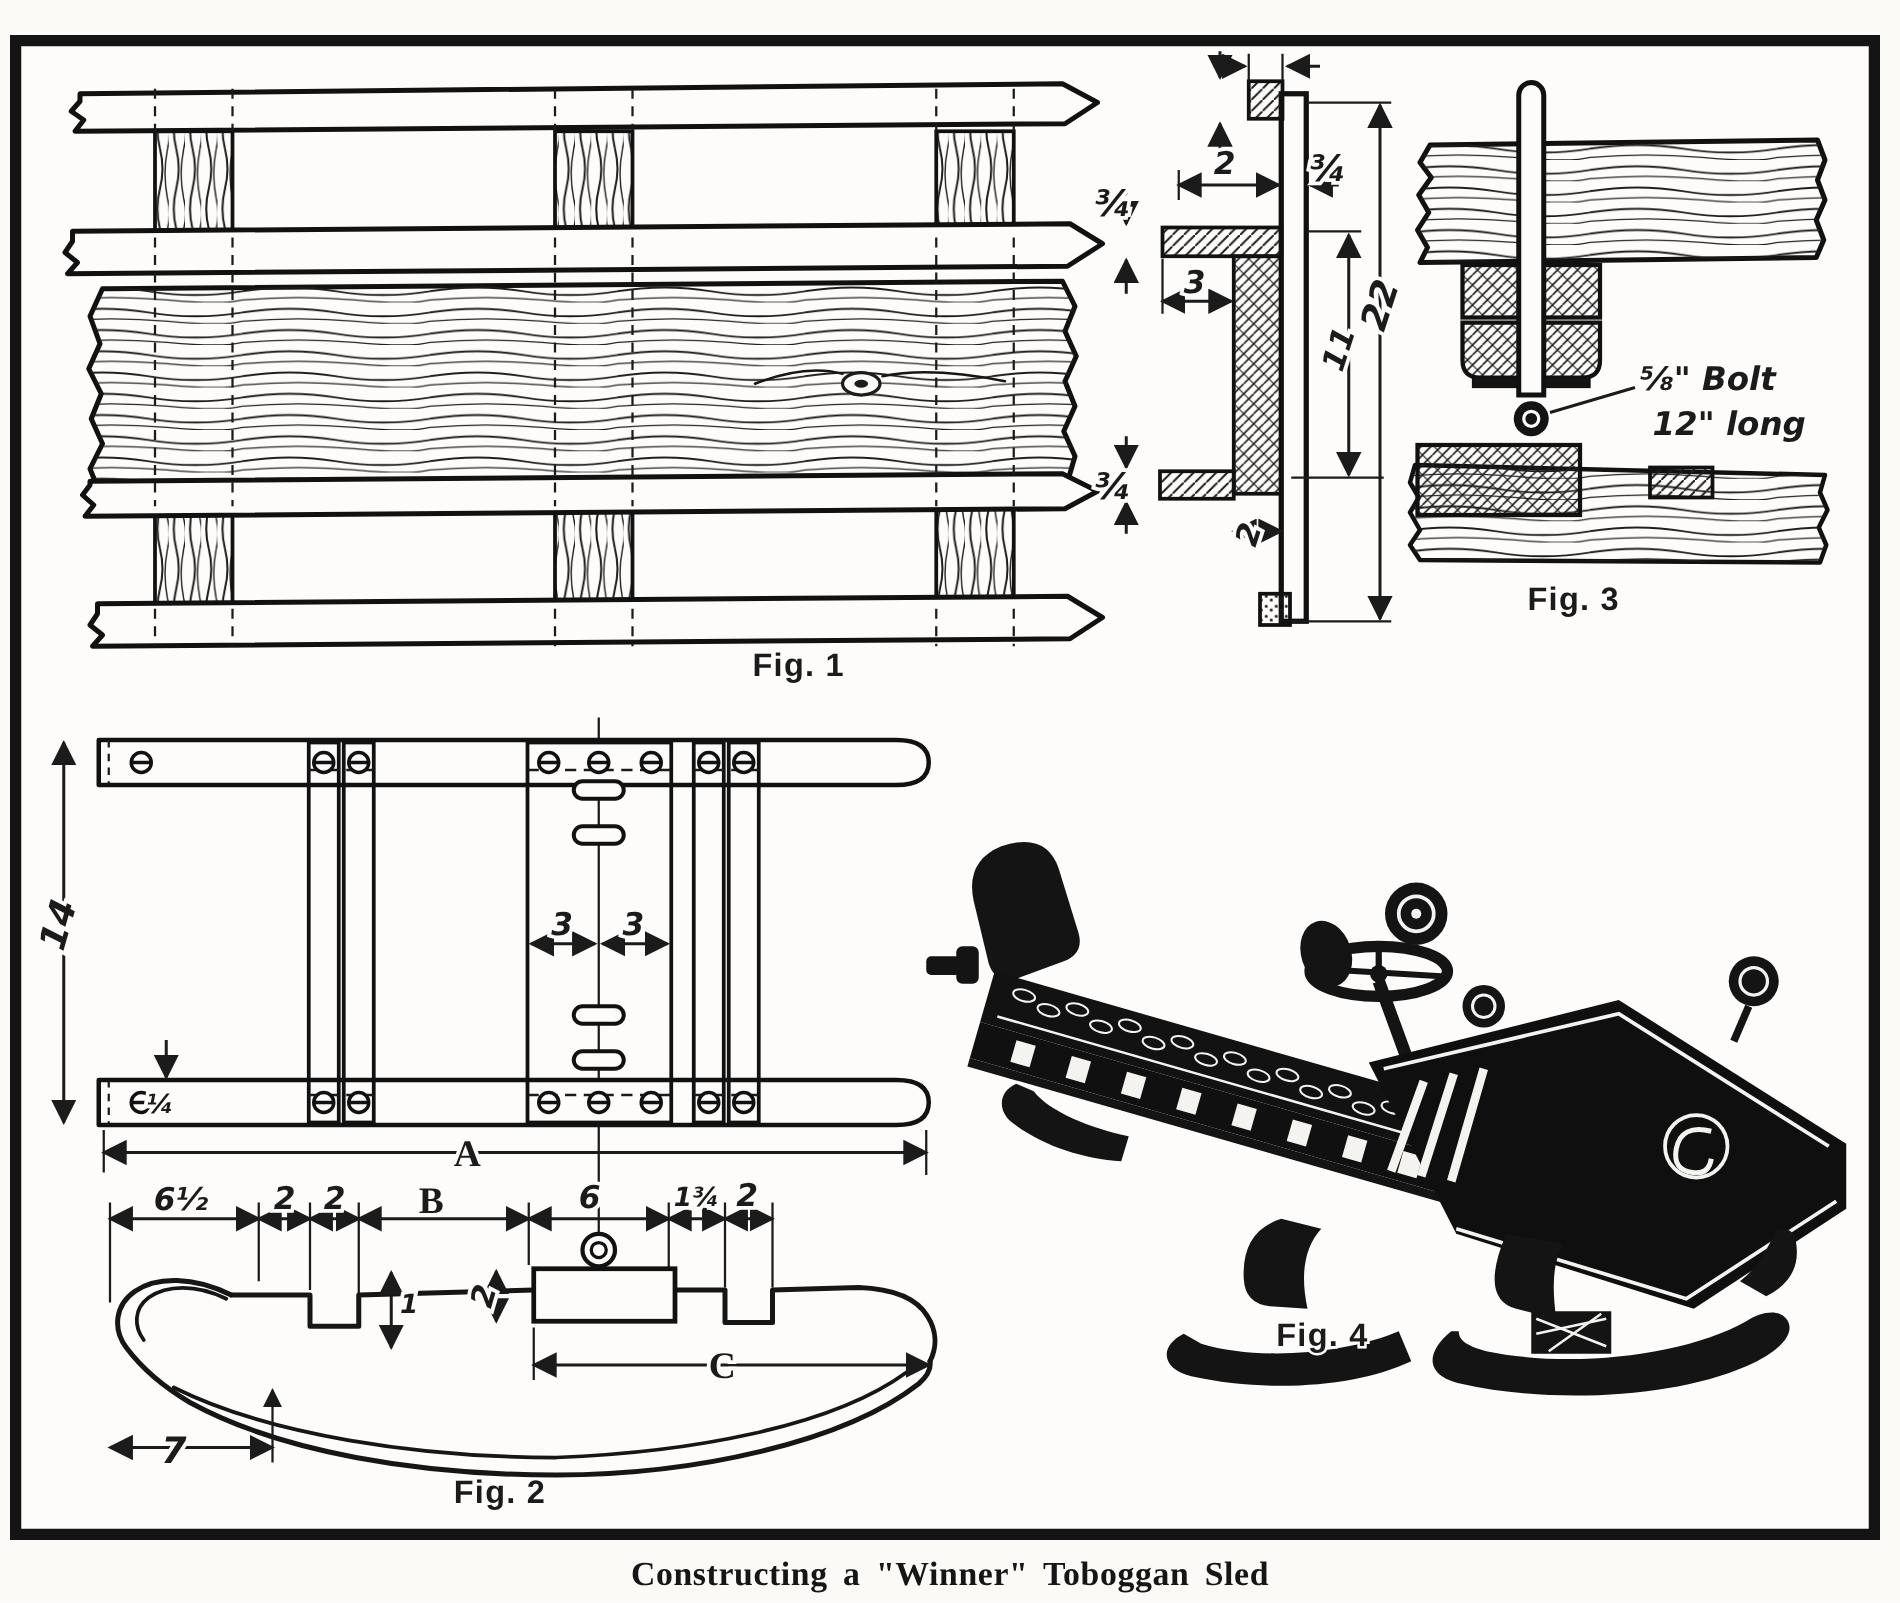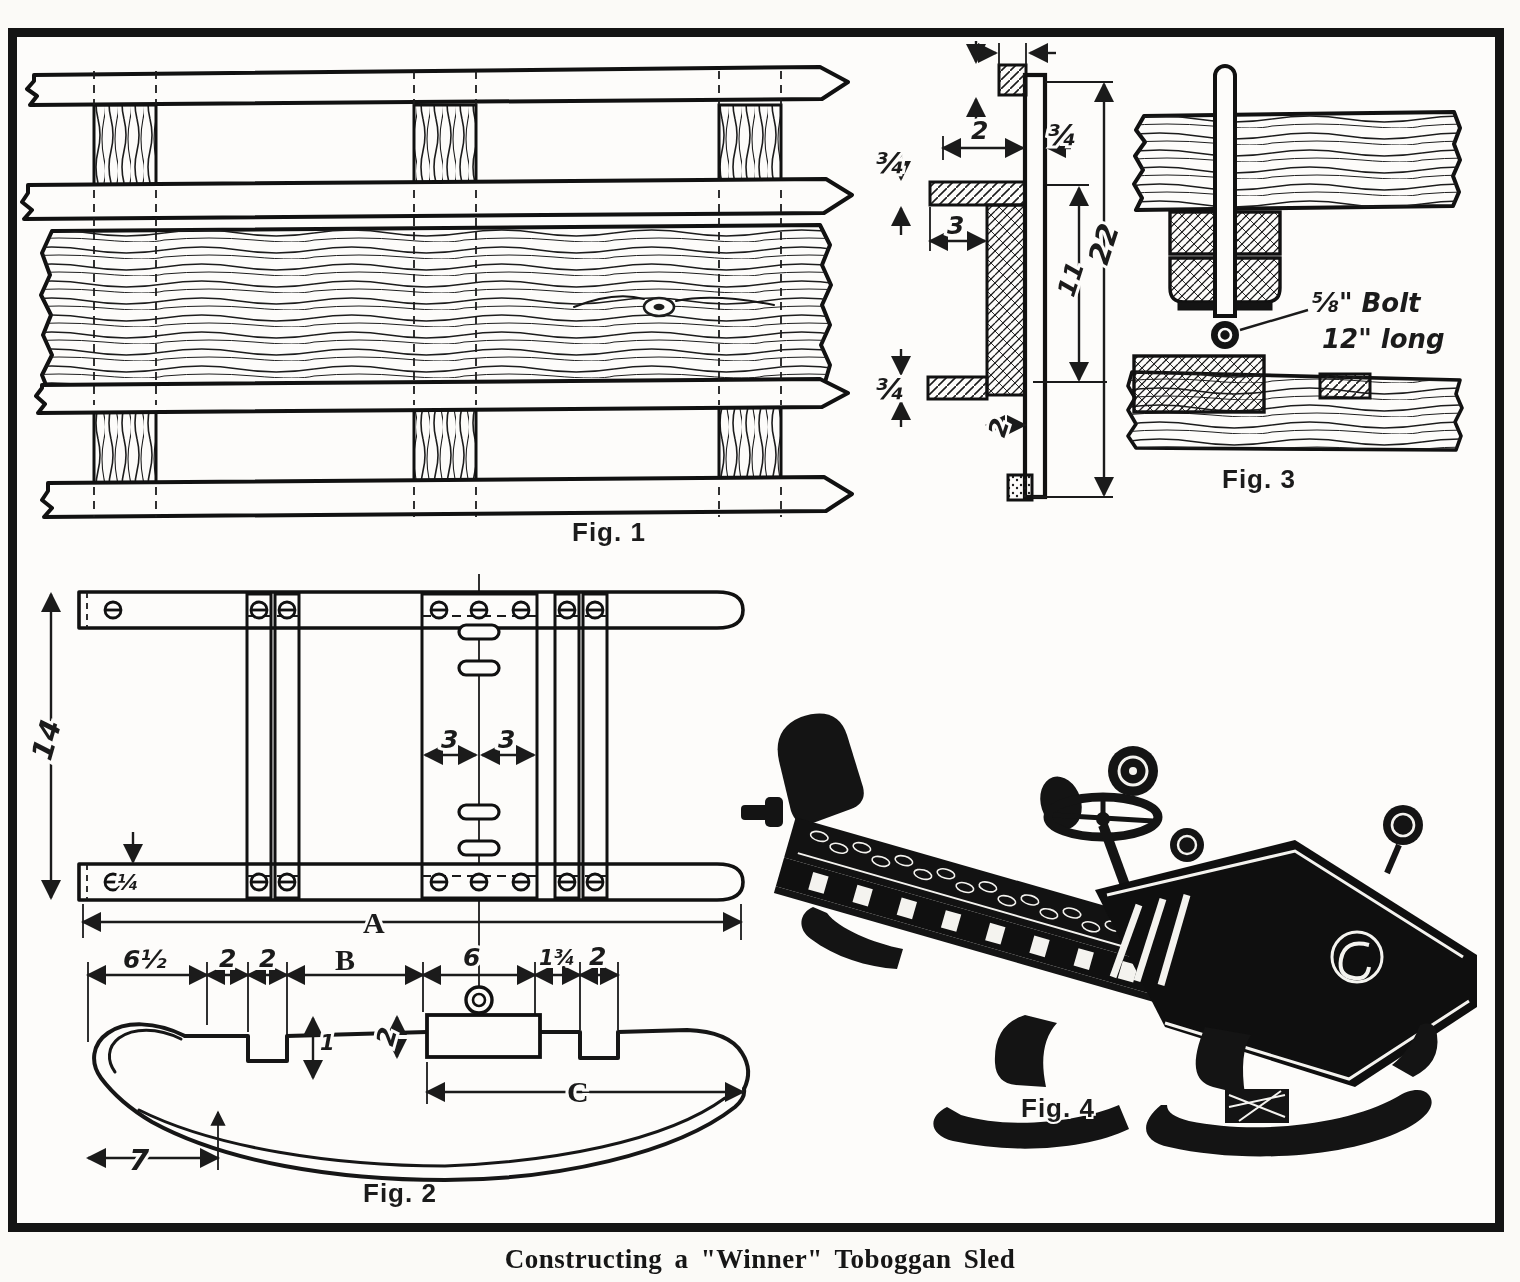--- a/index.html
+++ b/index.html
@@ -20,21 +20,21 @@
            font:700 27px "Liberation Serif",serif;color:#161616;letter-spacing:.5px;word-spacing:5px;}
   .ln{stroke:#1b1b1b;stroke-width:2.4;fill:none;}
   .xln{stroke:#1b1b1b;stroke-width:1.8;fill:none;}
   .art{stroke:#161616;fill:none;stroke-linejoin:round;stroke-linecap:round;}
 </style>
 </head>
 <body>
 
 <div class="frame"></div>
 
-<div class="fig" style="left:14px;top:55px;width:840px;height:495px;">
+<div class="fig" style="left:44px;top:55px;width:840px;height:495px;">
 <svg width="840" height="495" viewBox="0 0 840 495">
   <defs>
     <pattern id="pv" width="13" height="64" patternUnits="userSpaceOnUse">
       <path d="M6,0 Q10,16 6,32 Q2,48 6,64" fill="none" stroke="#1c1c1c" stroke-width="1.6"></path>
       <path d="M12,0 Q8,20 12,40 Q15,52 12,64" fill="none" stroke="#1c1c1c" stroke-width="1.1"></path>
     </pattern>
     <pattern id="ph" width="150" height="17" patternUnits="userSpaceOnUse">
       <path d="M0,8 Q38,2 75,8 T150,8" fill="none" stroke="#1c1c1c" stroke-width="1.5"></path>
       <path d="M0,15 Q45,11 90,15 T150,15" fill="none" stroke="#1c1c1c" stroke-width="1"></path>
     </pattern>
@@ -330,21 +330,21 @@
   <text class="cap" x="532" y="532">C</text>
 
   <line x1="183" y1="600" x2="183" y2="542" class="xln" marker-end="url(#f2-ar)"></line>
   <line x1="53" y1="588" x2="183" y2="588" class="ln" marker-start="url(#f2-ar)" marker-end="url(#f2-ar)"></line>
   <text class="dimb" x="94" y="600">7</text>
 
   <text class="figcap" x="328" y="632">Fig. 2</text>
 </svg>
 </div>
 
-<div class="fig" style="left:735px;top:655px;width:775px;height:500px;">
+<div class="fig" style="left:735px;top:615px;width:775px;height:500px;">
 <svg width="775" height="500" viewBox="0 0 775 500">
 
   <g fill="#141414">
     <rect x="6" y="150" width="28" height="15" rx="4"></rect>
     <rect x="30" y="142" width="18" height="30" rx="5"></rect>
   </g>
 
   <path d="M66,62 q36,-12 46,18 l16,52 q4,16 -12,22 l-38,14 q-16,5 -22,-12 l-12,-50 q-7,-32 22,-44 z" fill="#141414"></path>
 
   <g transform="rotate(16 70 195)">

